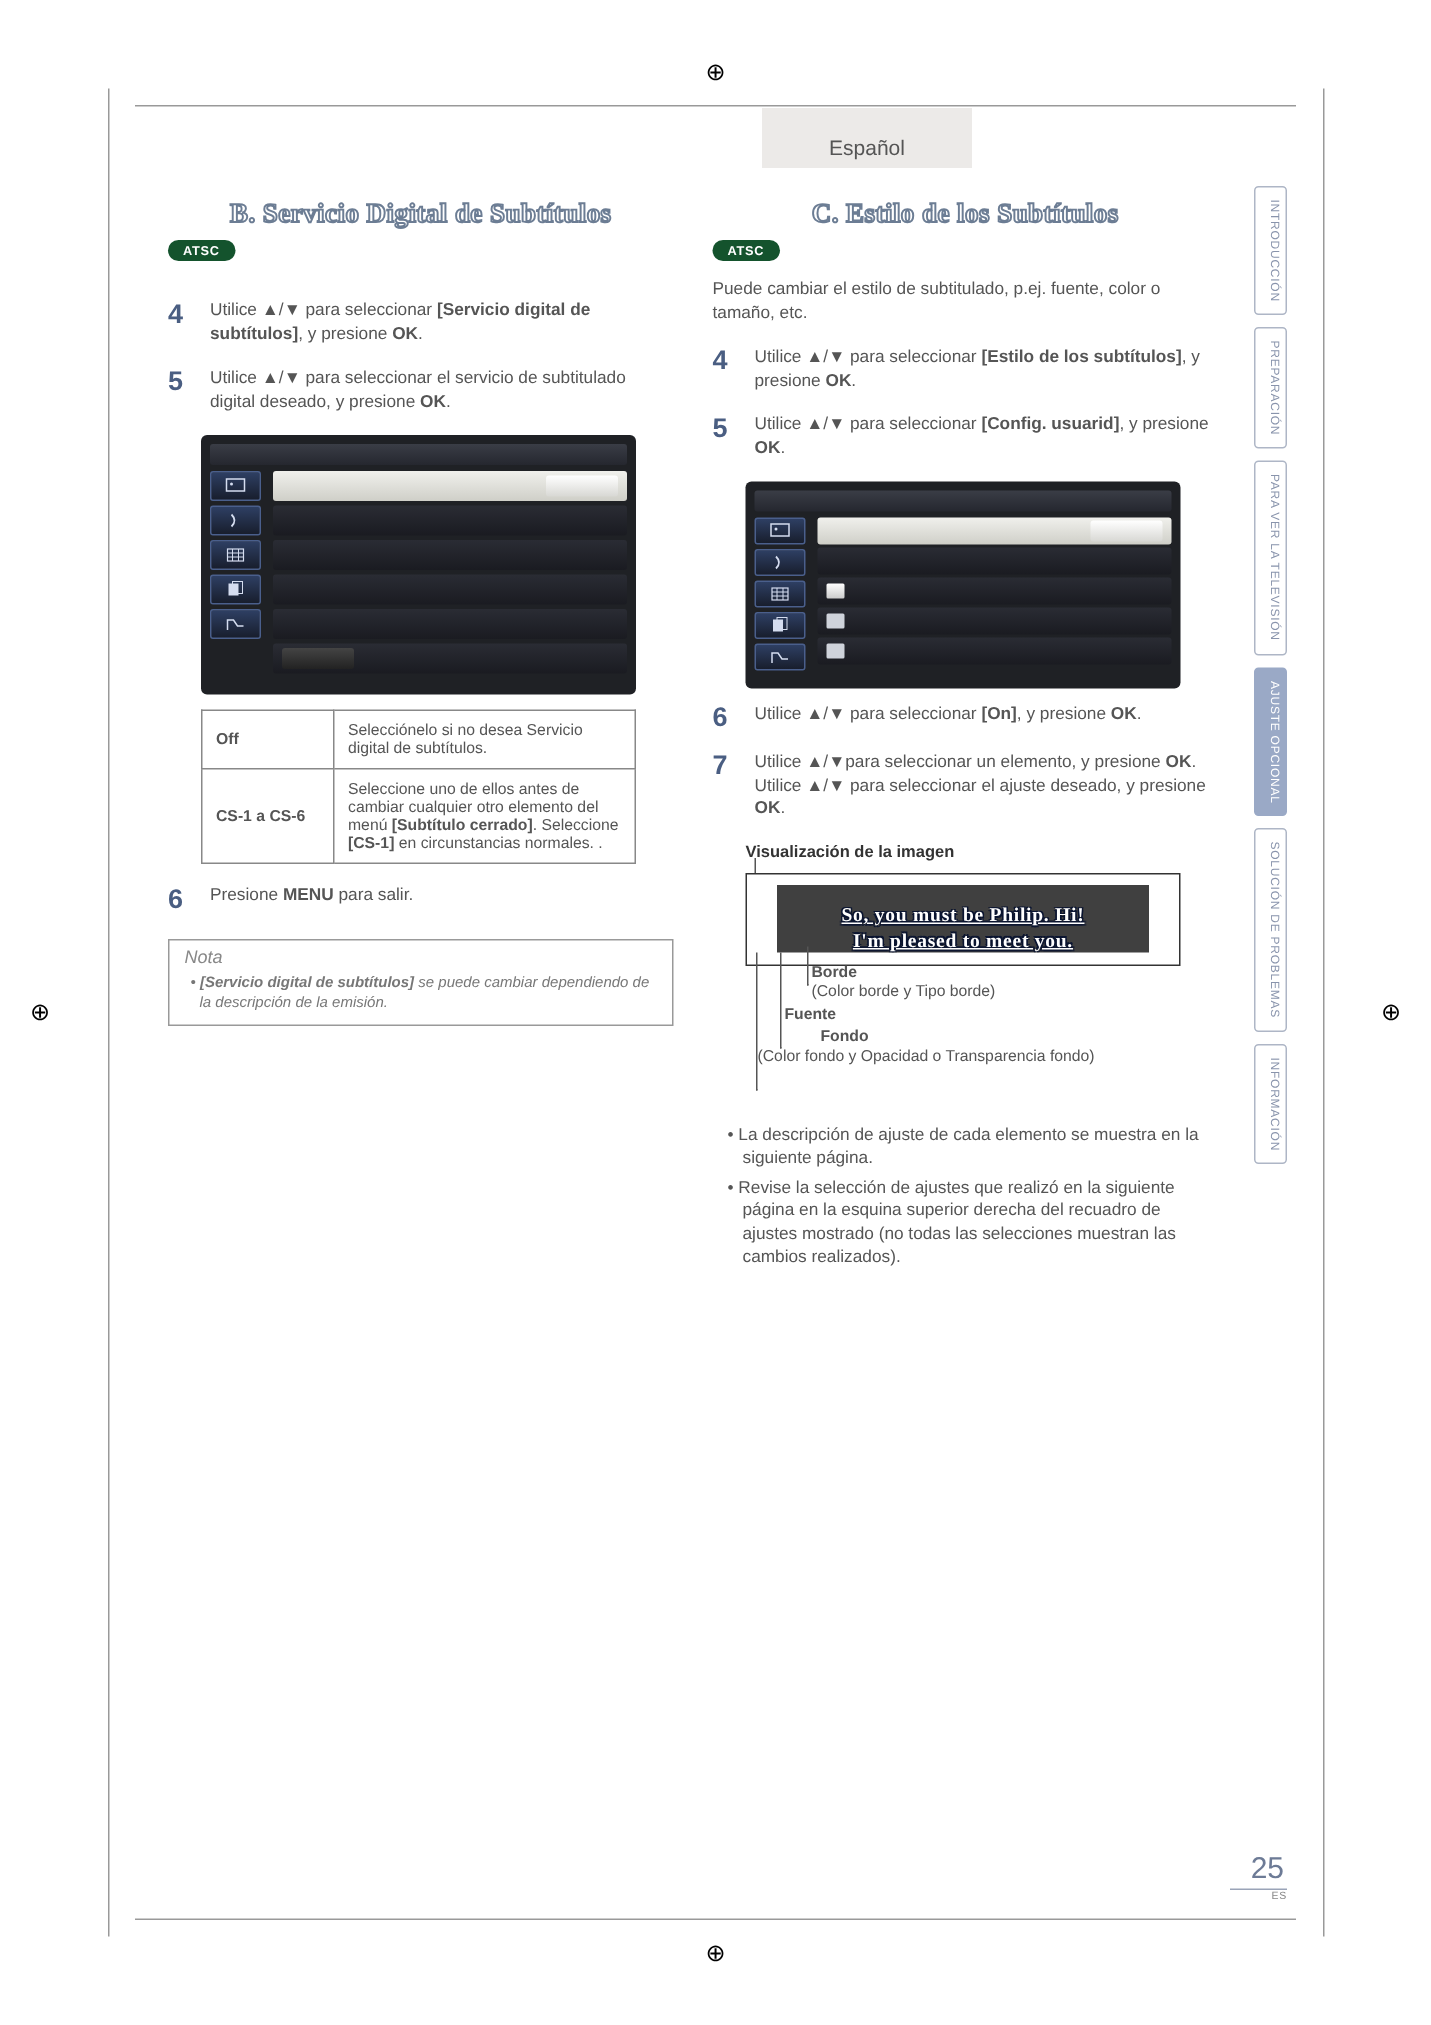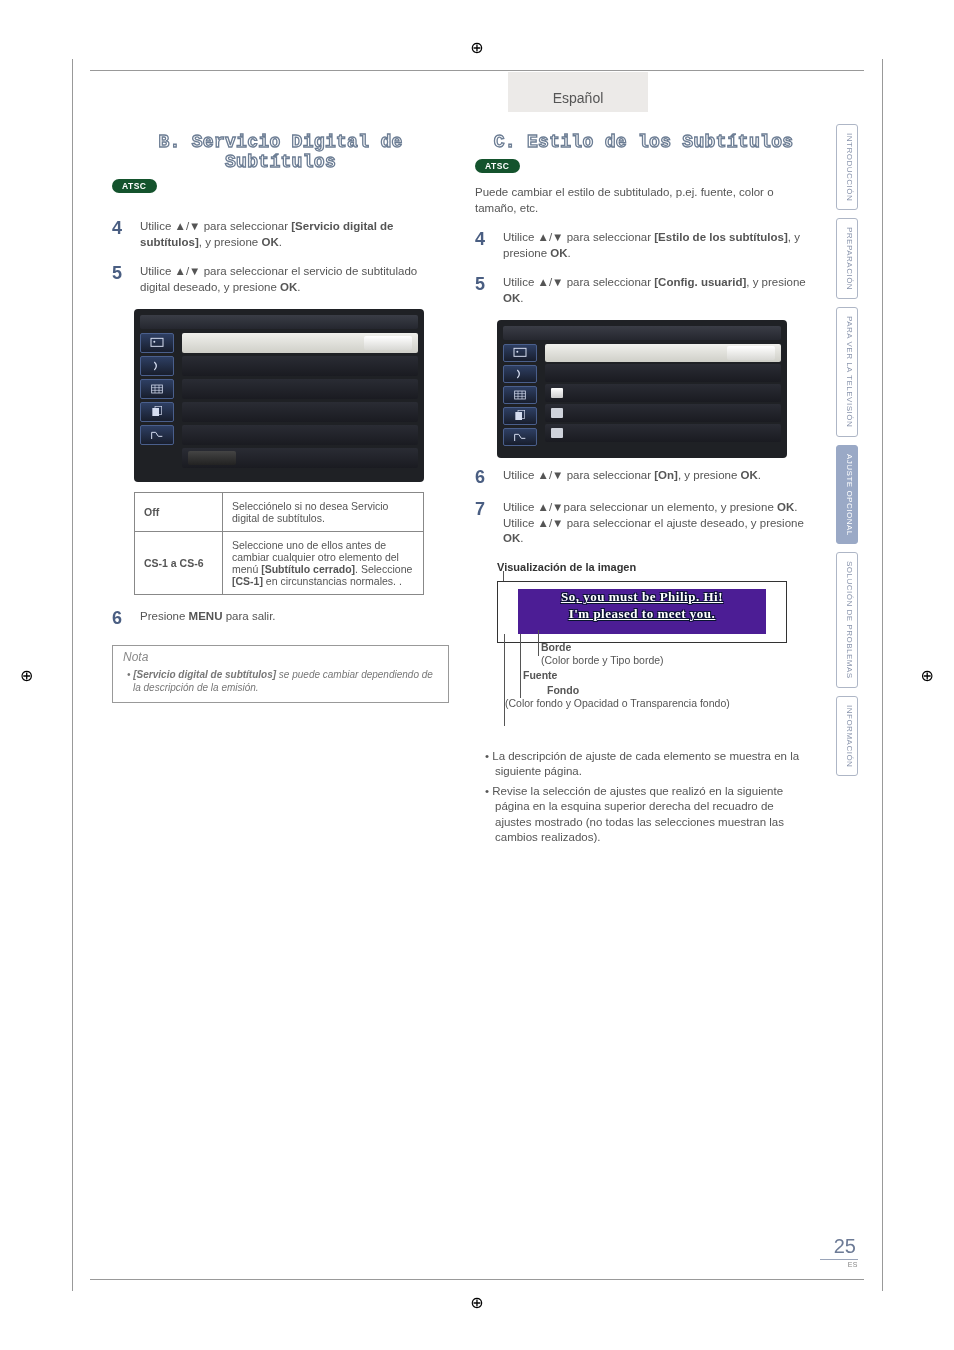--- a/index.html
+++ b/index.html
@@ -44,21 +44,21 @@
   .columns {
     position: absolute;
     left: 112px; top: 132px;
     width: 700px;
     display: flex;
     gap: 26px;
   }
   .col { width: 337px; }
 
   .heading {
-    font-family: Liberation Mono, monospace;
+    font-family: Liberation Serif, serif;
     font-weight: bold;
     font-size: 18px;
     letter-spacing: 0.3px;
     color: #fff;
     -webkit-text-stroke: 1.3px #6c7d94;
     text-shadow: 0 0 0 #6c7d94;
     margin-bottom: 6px;
     text-align: center;
   }
   .atsc-pill {
@@ -180,23 +180,23 @@
     margin-left: 22px;
   }
   .viz-outer {
     background: #fff;
     border: 1px solid #333;
     height: 62px;
     display:flex; align-items:center; justify-content:center;
     position: relative;
   }
   .viz-bg {
-    background: #4c1d95;
+    background: #404040;
     width: 86%; height: 74%;
-    display:flex; align-items:flex-start; justify-content:center;
+    display:flex; align-items:flex-end; justify-content:center;
   }
   .viz-text {
     color: #fff;
     font-family: Georgia, 'Times New Roman', serif;
     font-weight: bold;
     font-size: 13px;
     text-align: center;
     line-height: 1.25;
     text-shadow: 1px 1px 0 #0a1430, -1px -1px 0 #0a1430, 1px -1px 0 #0a1430, -1px 1px 0 #0a1430;
     letter-spacing: 0.5px;

